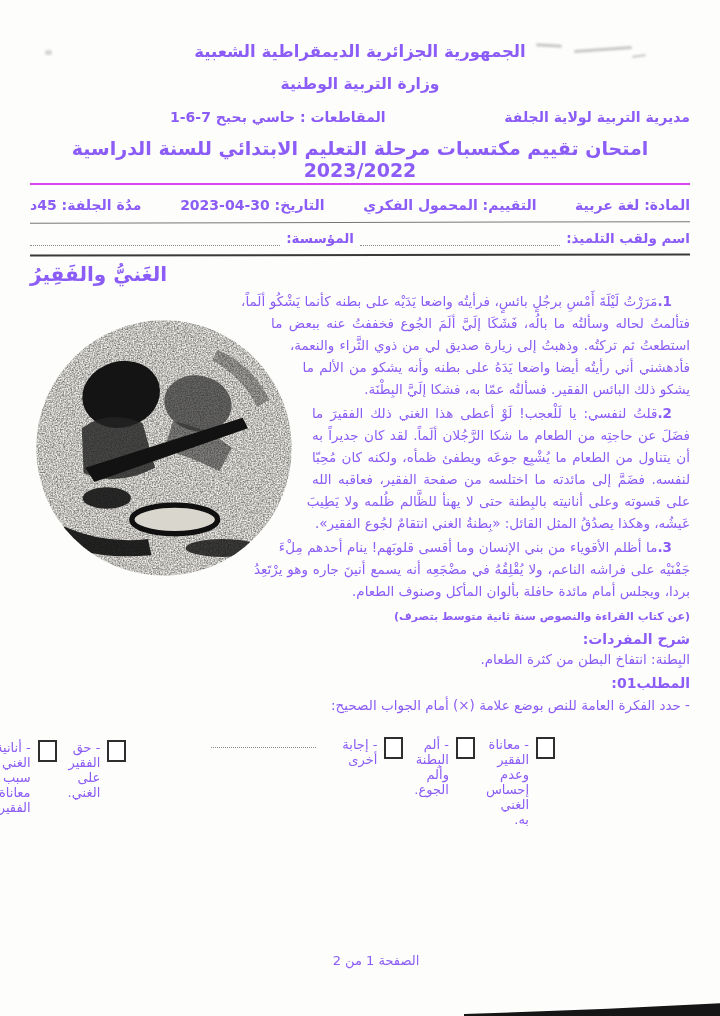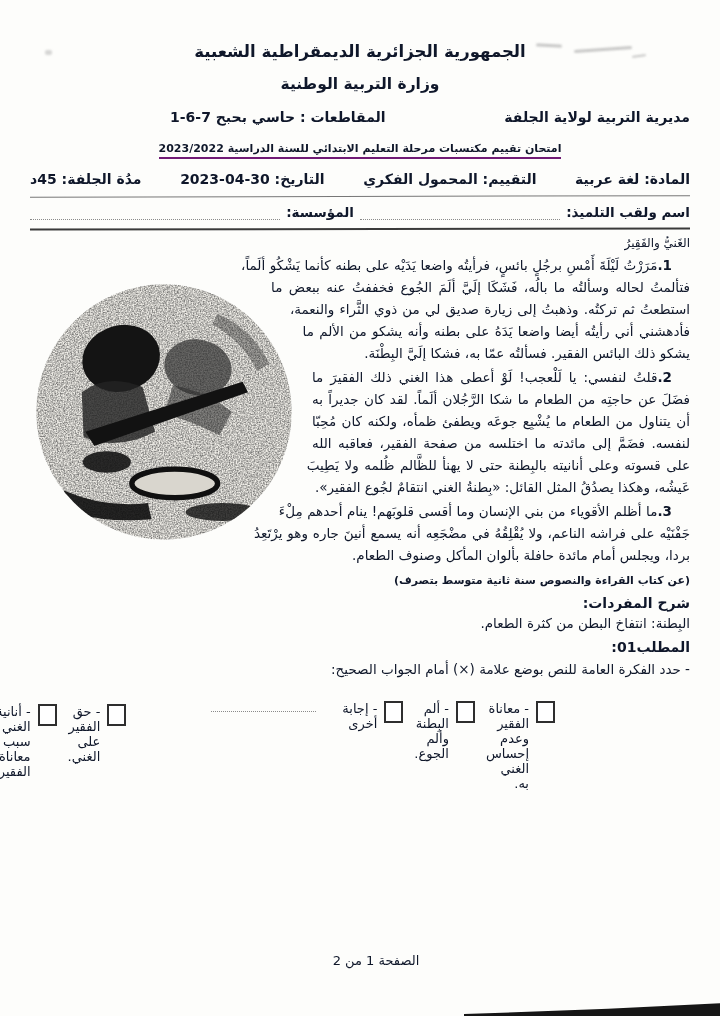--- a/index.html
+++ b/index.html
@@ -3,41 +3,41 @@
 <meta charset="utf-8">
 <style>
   html,body{margin:0;padding:0;background:#e9e9e9;}
   .page{
     position:relative;
     width:720px;height:1016px;
     margin:0 auto;
     background:#fdfdfb;
     direction:rtl;
     font-family:"DejaVu Sans",sans-serif;
-    color:#0f172a;
+    color:#8b5cf6;
     overflow:hidden;
     box-sizing:border-box;
     padding:30px 30px 0 30px;
   }
   
   .center{text-align:center;}
   .republic{font-size:16.5px;font-weight:bold;margin-top:12px;}
   .ministry{font-size:15.5px;font-weight:bold;margin-top:14px;}
   .dir-row{display:flex;justify-content:space-between;align-items:flex-end;margin-top:16px;font-size:14px;font-weight:bold;}
   .districts{margin-left:140px;}
   .exam-title-wrap{text-align:center;margin-top:12px;}
-  .exam-title{display:inline-block;font-size:11px;font-weight:bold;border-bottom:2px solid #701a75;padding-bottom:2px;}
+  .exam-title{display:inline-block;font-size:19px;font-weight:bold;border-bottom:2px solid #d946ef;padding-bottom:2px;}
   .info-row{display:flex;justify-content:space-between;margin-top:12px;font-size:14px;font-weight:bold;}
   .scan-line{border-top:1.5px solid #777;margin-top:9px;transform:rotate(-.15deg);}
   .student-row{display:flex;align-items:flex-end;gap:6px;margin-top:7px;font-size:13.5px;font-weight:bold;}
   .leader{flex:1;border-bottom:1.5px dotted #8a8a8a;height:12px;}
   .leader.short{flex:.8;}
   .thick-line{border-top:2.5px solid #3a3a3a;margin-top:8px;transform:rotate(-.1deg);}
   
-  .passage-title{font-size:12px;font-weight:normal;text-align:right;margin-top:6px;letter-spacing:.3px;}
+  .passage-title{font-size:20px;font-weight:bold;text-align:left;margin-top:6px;letter-spacing:.3px;}
   .passage{font-size:13.5px;line-height:22px;text-align:justify;margin-top:4px;}
   .passage p{margin:0 0 2px 0;text-indent:18px;}
   .photo{
     float:left;
     width:268px;height:268px;
     margin:24px 14px 6px 0;
     shape-outside:circle(50%);
   }
   .source{clear:none;font-size:11px;font-weight:bold;text-align:right;margin-top:8px;direction:rtl;}
   .vocab-heading,.task-heading{font-size:14px;font-weight:bold;margin-top:8px;}

